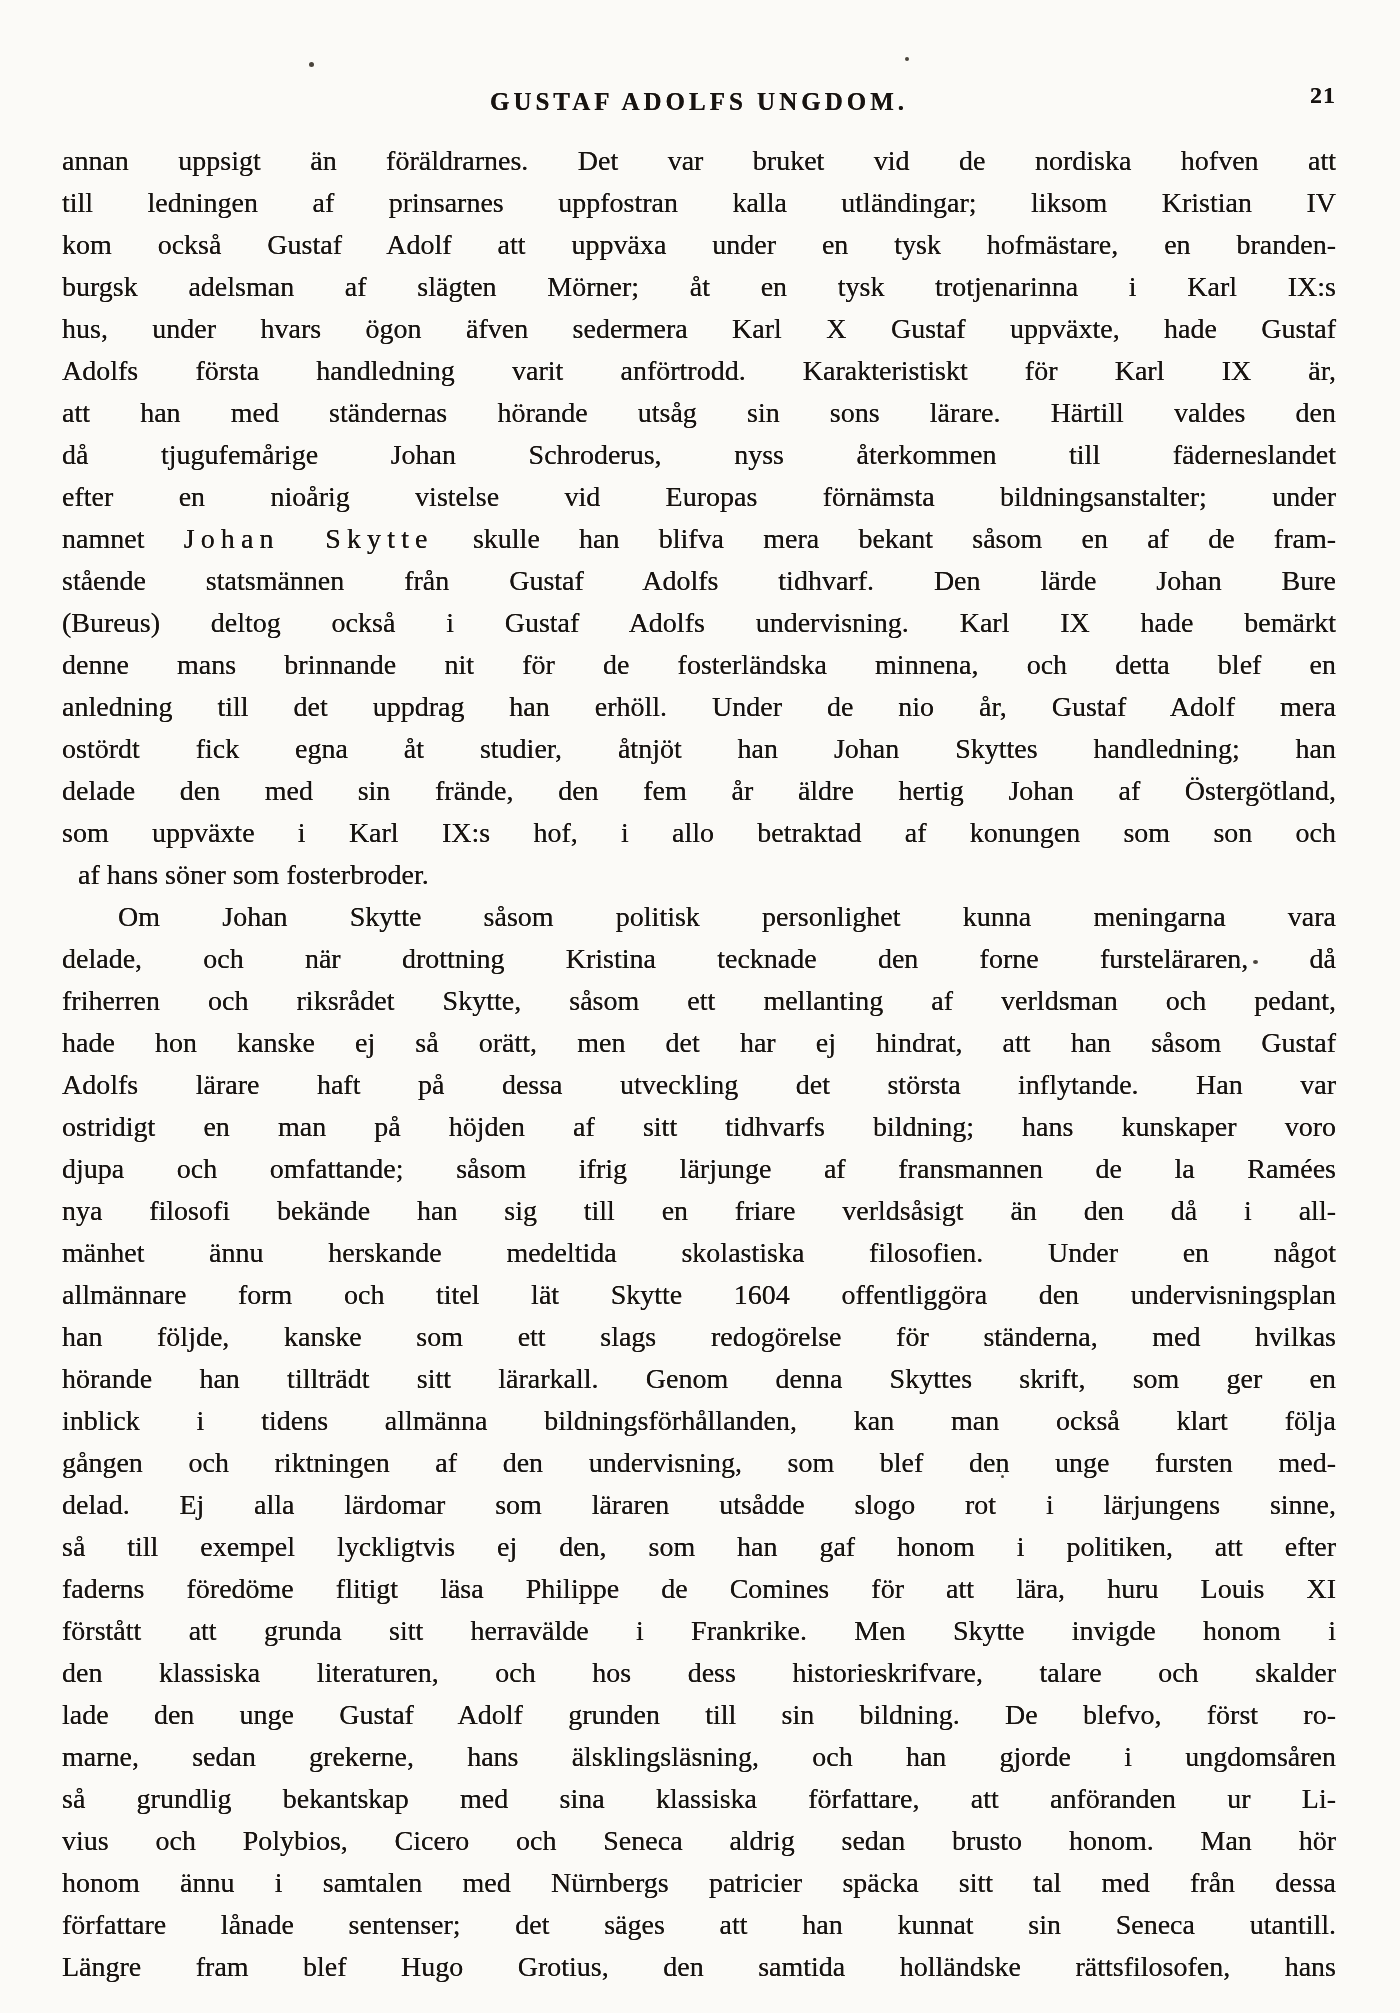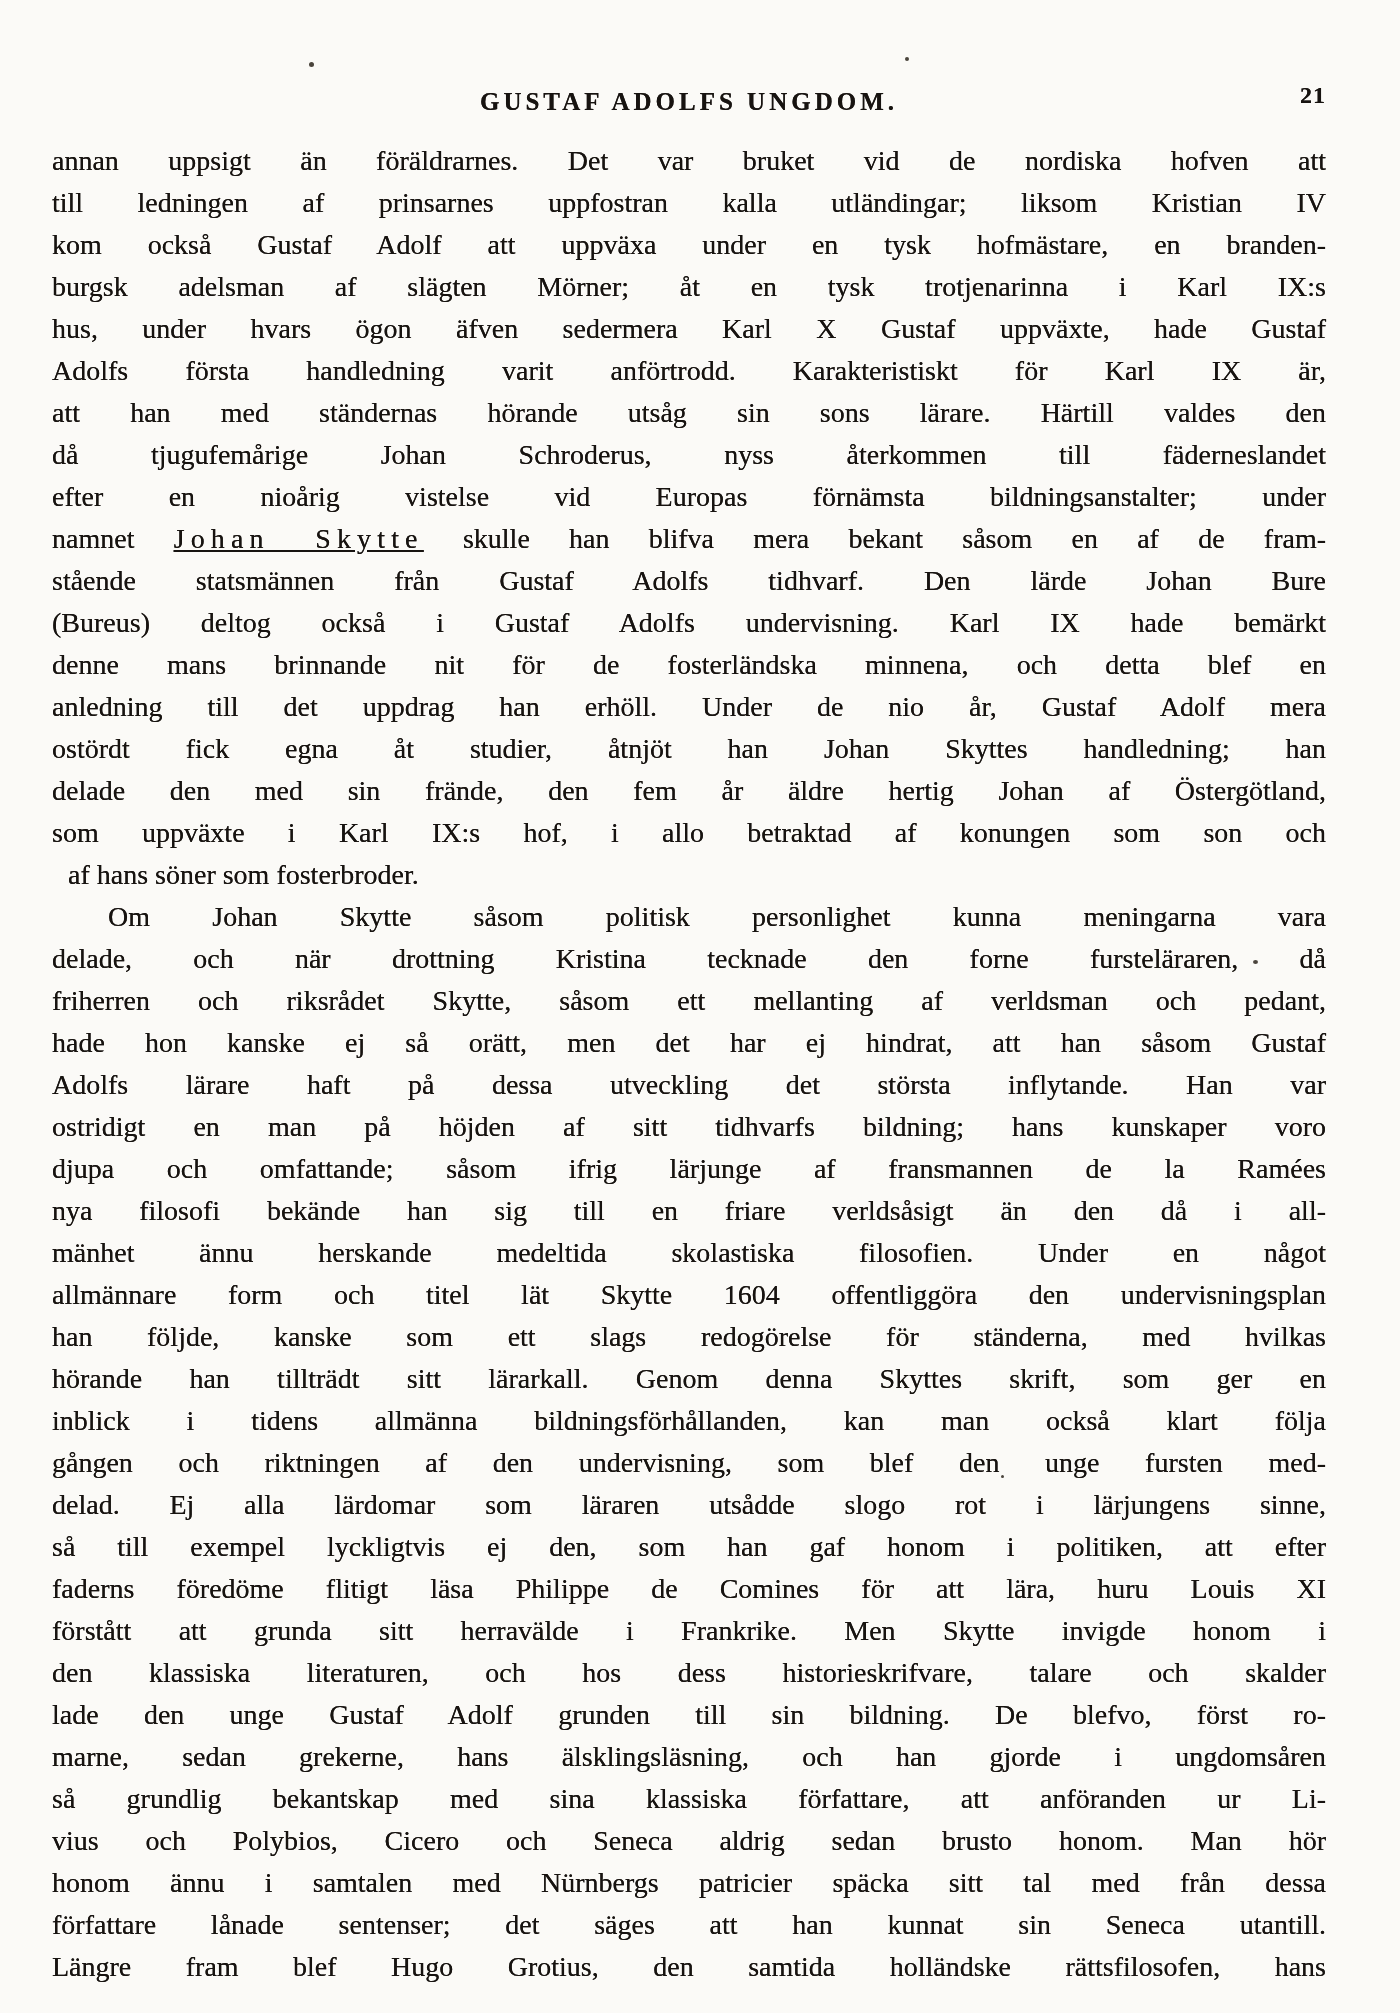--- a/index.html
+++ b/index.html
@@ -7,21 +7,21 @@
     position:relative;
     width:1400px; height:2013px;
     margin:0 auto;
     background:#fbfaf7;
     font-family:"Liberation Serif","DejaVu Serif",serif;
     color:#171310;
     overflow:hidden;
   }
   .content {
     position:absolute;
-    left:52px; top:82px;
+    left:62px; top:82px;
     width:1274px;
   }
   .pagehead {
     position:relative;
     height:40px;
     margin-bottom:18px;
   }
   .running-title {
     text-align:center;
     font-weight:bold;
@@ -48,21 +48,21 @@
     text-align-last:justify;
     line-height:42px;
     height:42px;
     overflow:visible;
   }
   .line.no-just {
     text-align-last:left;
     margin-left:16px;
   }
   .para.indent .line:first-child { text-indent:56px; }
-  .spaced { letter-spacing:0.22em;text-decoration:underline; }
+  .spaced { letter-spacing:0.22em; }
   .speck {
     position:absolute;
     background:#4a443c;
     border-radius:50%;
   }
 </style>
 </head>
 <body>
 
 <div class="page">

